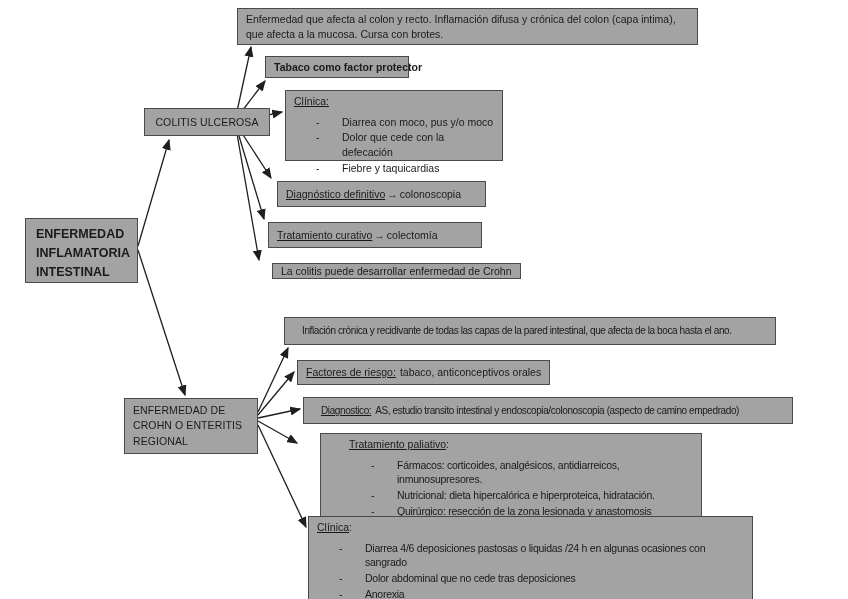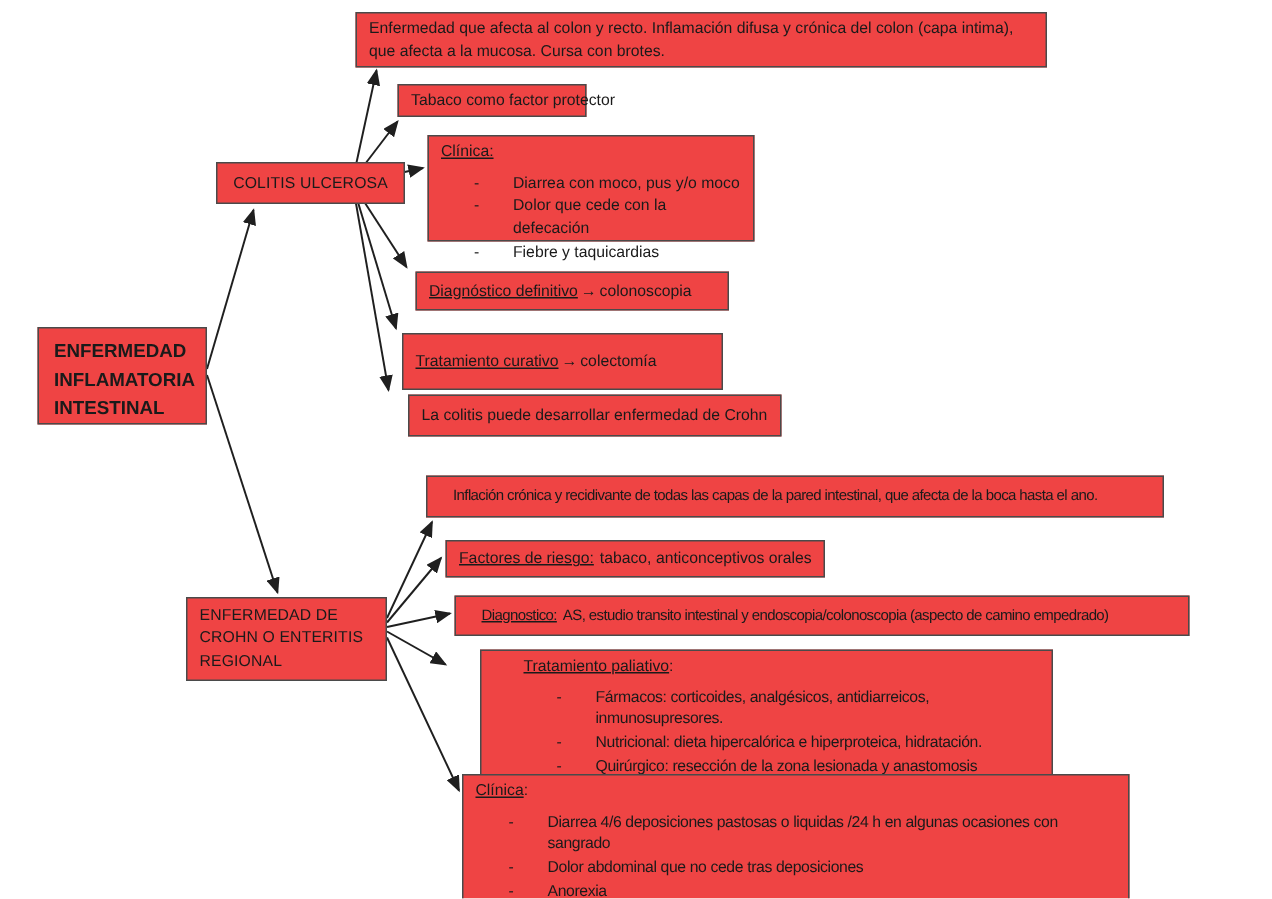--- a/index.html
+++ b/index.html
@@ -9,21 +9,21 @@
     height: 599px;
     background: #ffffff;
     font-family: "Liberation Sans", sans-serif;
     color: #1a1a1a;
     overflow: hidden;
   }
   .box {
     position: absolute;
     box-sizing: border-box;
     border: 1px solid #4a4a4a;
-    background: #ef4444;
+    background: #a3a3a3;
     font-size: 10.5px;
     line-height: 1.4;
     padding: 3px 8px;
   }
   .single {
     display: flex;
     align-items: center;
     white-space: nowrap;
   }
   .tight { font-size: 10px; letter-spacing: -0.4px; padding-left: 17px; }
@@ -106,46 +106,46 @@
   </div>
 
   <div class="box node" style="left:124px; top:398px; width:134px; height:56px; line-height:1.45;">
     <span>ENFERMEDAD DE CROHN O ENTERITIS REGIONAL</span>
   </div>
 
   <div class="box" style="left:237px; top:8px; width:461px; min-height:35px;">
     <span>Enfermedad que afecta al colon y recto. Inflamación difusa y crónica del colon (capa intima), que afecta a la mucosa. Cursa con brotes.</span>
   </div>
 
-  <div class="box single" style="left:265px; top:56px; width:126px; height:22px;">
+  <div class="box single" style="left:265px; top:56px; width:144px; height:22px;font-weight:bold;">
     <span>Tabaco como factor protector</span>
   </div>
 
   <div class="box" style="left:285px; top:90px; width:218px; height:71px;">
     <span class="u">Clínica:</span>
     <ul class="dash">
       <li>Diarrea con moco, pus y/o moco</li>
       <li>Dolor que cede con la defecación</li>
       <li>Fiebre y taquicardias</li>
     </ul>
   </div>
 
   <div class="box single" style="left:277px; top:181px; min-width:209px; height:26px;">
     <span class="u">Diagnóstico definitivo</span>
     <span class="arrowglyph">→</span>
     <span>colonoscopia</span>
   </div>
 
-  <div class="box single" style="left:268px; top:222px; min-width:214px; height:38px;">
+  <div class="box single" style="left:268px; top:222px; min-width:214px; height:26px;">
     <span class="u">Tratamiento curativo</span>
     <span class="arrowglyph">→</span>
     <span>colectomía</span>
   </div>
 
-  <div class="box single" style="left:272px; top:263px; min-width:245px; height:28px;">
+  <div class="box single" style="left:272px; top:263px; min-width:245px; height:16px;">
     <span>La colitis puede desarrollar enfermedad de Crohn</span>
   </div>
 
   <div class="box single tight" style="left:284px; top:317px; min-width:492px; height:28px;">
     <span>Inflación crónica y recidivante de todas las capas de la pared intestinal, que afecta de la boca hasta el ano.</span>
   </div>
 
   <div class="box single" style="left:297px; top:360px; min-width:249px; height:25px;">
     <span class="u">Factores de riesgo:</span>
     <span class="gap">tabaco, anticonceptivos orales</span>

